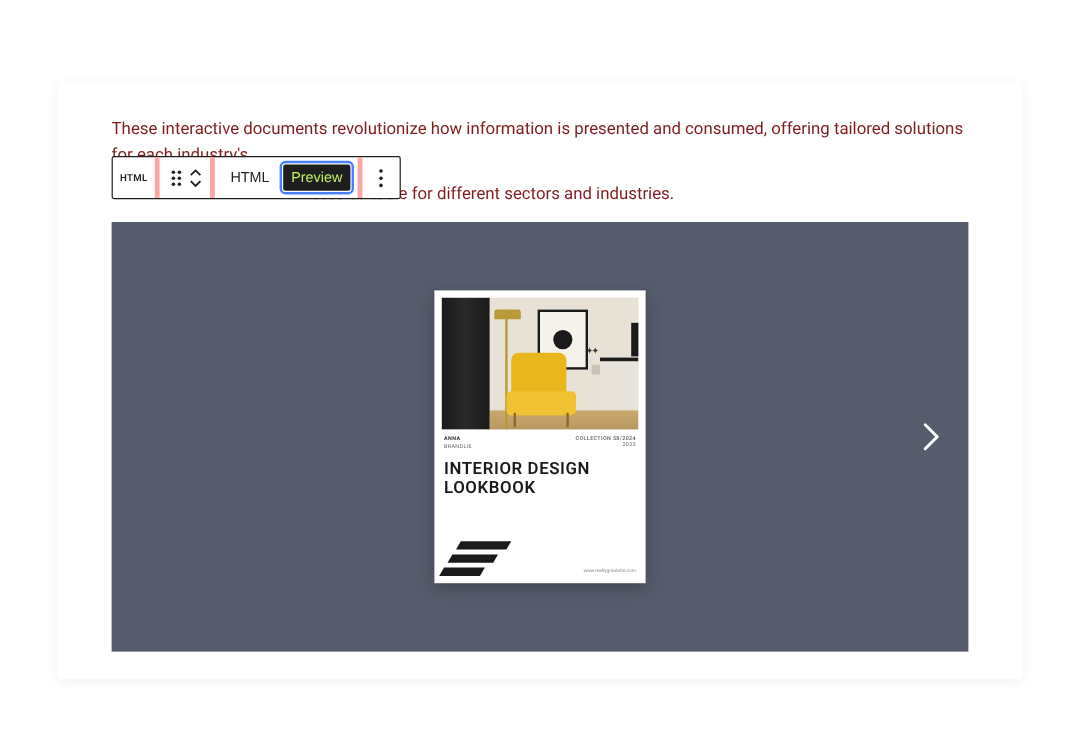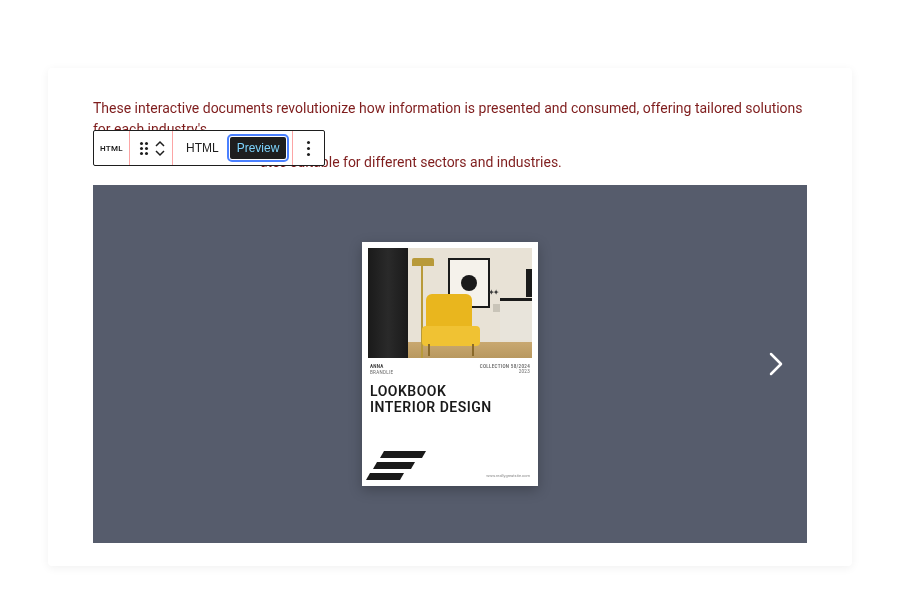--- a/index.html
+++ b/index.html
@@ -43,21 +43,21 @@
     align-items: stretch;
     background: #fff;
     border: 1px solid #1e1e1e;
     border-radius: 2px;
     z-index: 20;
     height: 36px;
   }
   .toolbar-group {
     display: flex;
     align-items: center;
-    border-right: 1px solid #fca5a5;
+    border-right: 4px solid #fca5a5;
     padding: 0 6px;
   }
   .toolbar-group:last-child {
     border-right: none;
   }
   .html-badge {
     font-size: 8px;
     font-weight: 600;
     color: #1e1e1e;
     letter-spacing: 0.3px;
@@ -88,21 +88,21 @@
     font-size: 12px;
     padding: 4px 7px;
     border: none;
     background: transparent;
     color: #1e1e1e;
     cursor: pointer;
     border-radius: 2px;
   }
   .tab-btn.active {
     background: #1e1e1e;
-    color: #7dd3fc;
+    color: #bef264;
     outline: 2px solid #4a80ff;
     outline-offset: 1px;
   }
   .more-dots {
     display: flex;
     flex-direction: column;
     gap: 3px;
     padding: 0 8px;
     cursor: pointer;
   }
@@ -396,22 +396,22 @@
           <div class="meta-left">
             <span class="line1">ANNA</span>
             <span>BRANDLIE</span>
           </div>
           <div class="meta-right">
             <div class="line1">COLLECTION 58/2024</div>
             <div>2023</div>
           </div>
         </div>
         <div class="cover-title">
+          <div>INTERIOR DESIGN</div>
           <div>LOOKBOOK</div>
-          <div>INTERIOR DESIGN</div>
         </div>
         <div class="pattern">
           <div class="bar"></div>
           <div class="bar"></div>
           <div class="bar"></div>
         </div>
         <div class="footer-url">www.reallygreatsite.com</div>
       </div>
 
       <div class="arrow-next">

